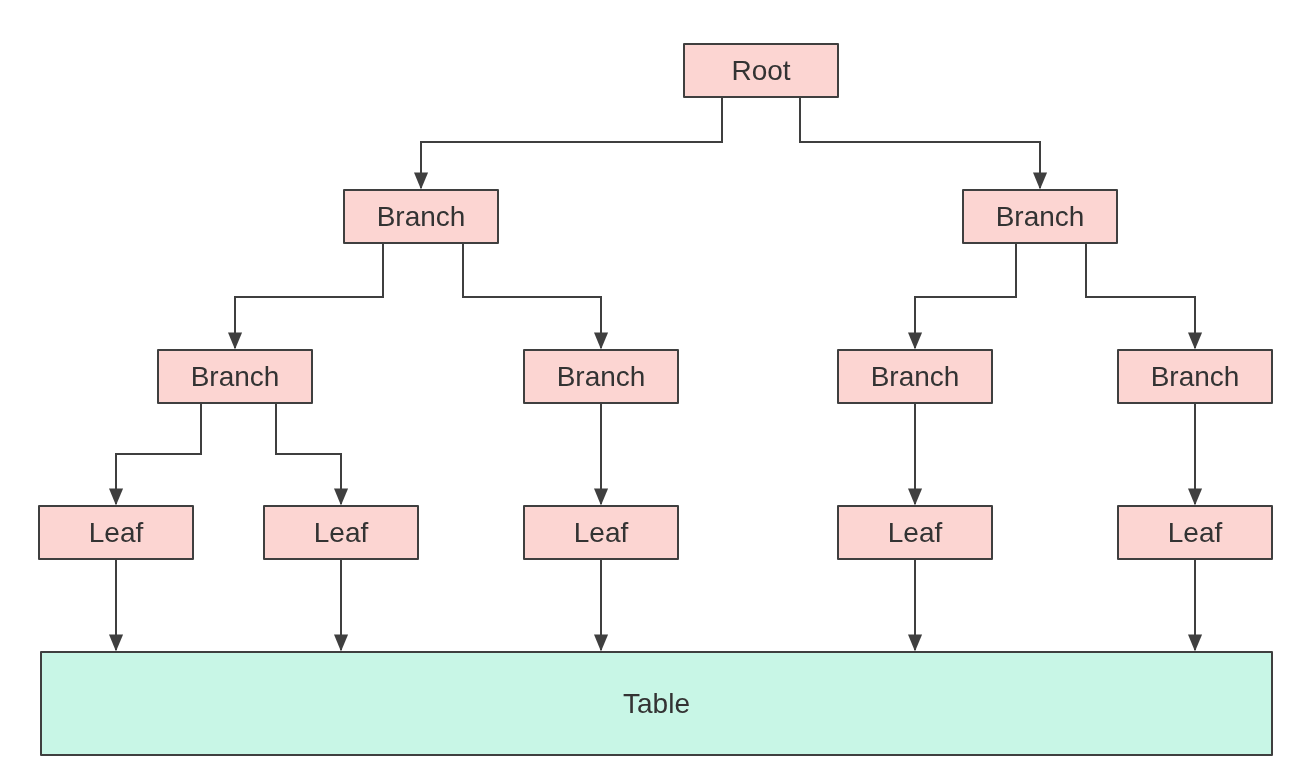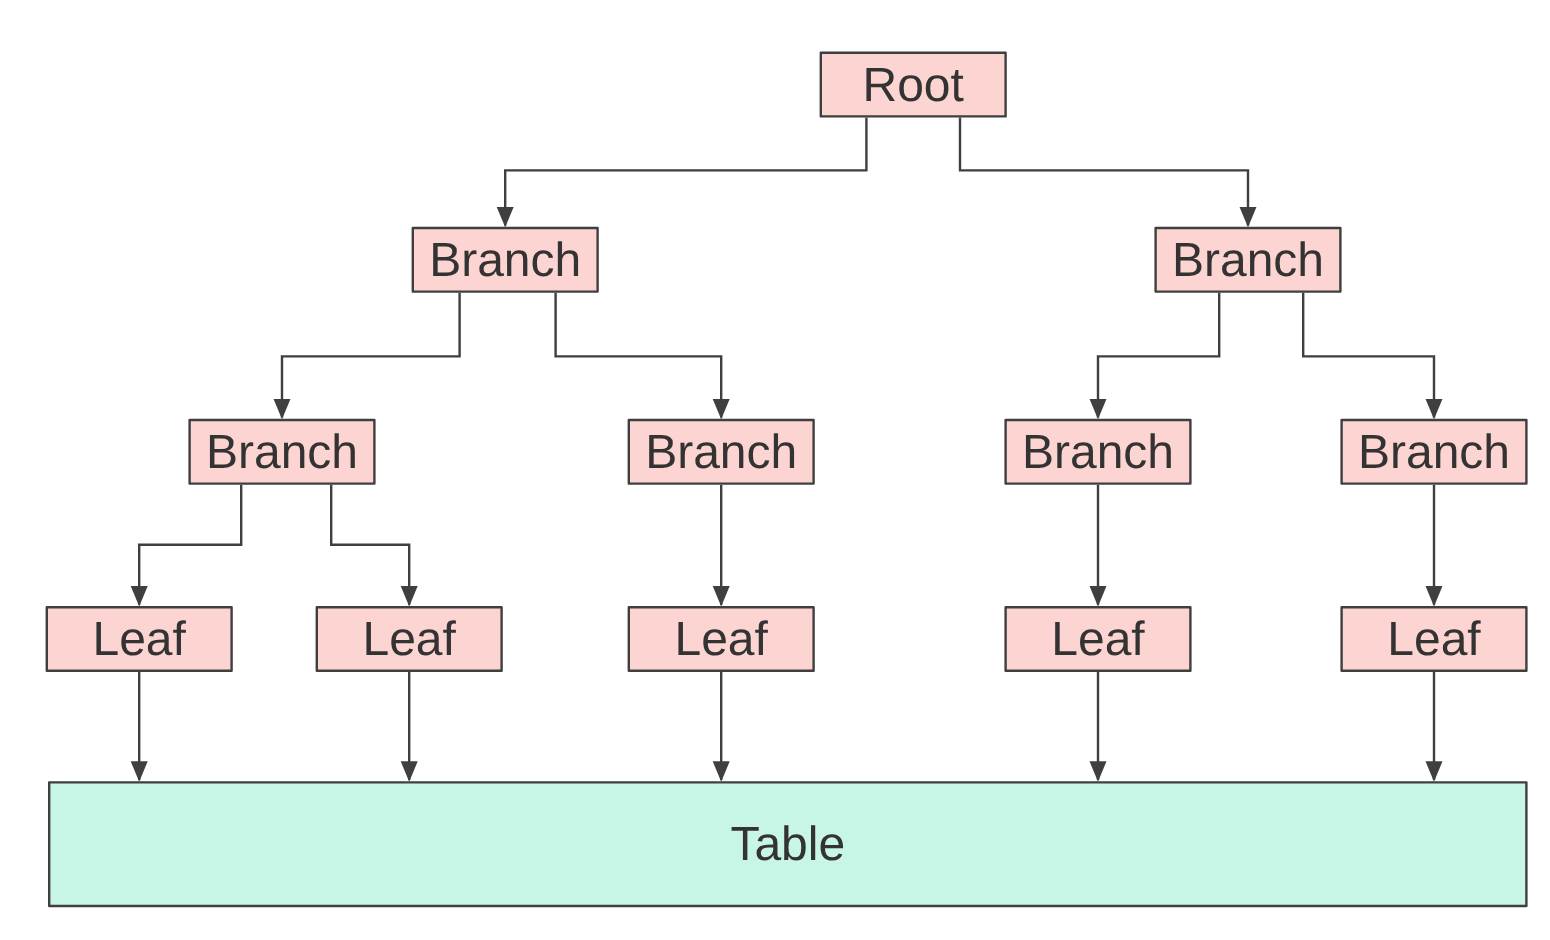--- a/index.html
+++ b/index.html
@@ -23,21 +23,21 @@
     height: 100%;
     pointer-events: none;
   }
   .node {
     position: absolute;
     box-sizing: border-box;
     border: 2px solid #701a75;
     display: flex;
     align-items: center;
     justify-content: center;
-    font-size: 40px;
+    font-size: 28px;
     line-height: 1;
     color: #333333;
     white-space: nowrap;
     border-radius: 1px;
   }
 </style>
 </head>
 <body>
 
 <div class="stage" style="width: 1292px; height: 783px; background: rgb(255, 255, 255);">

